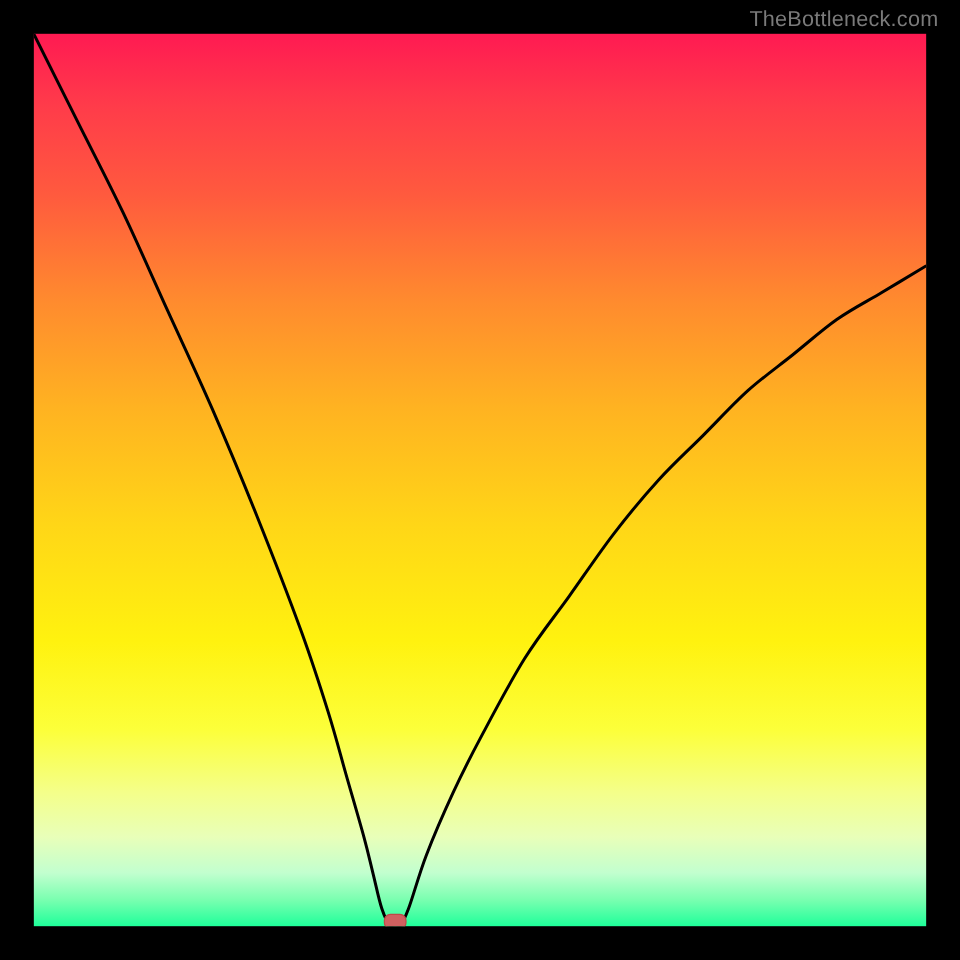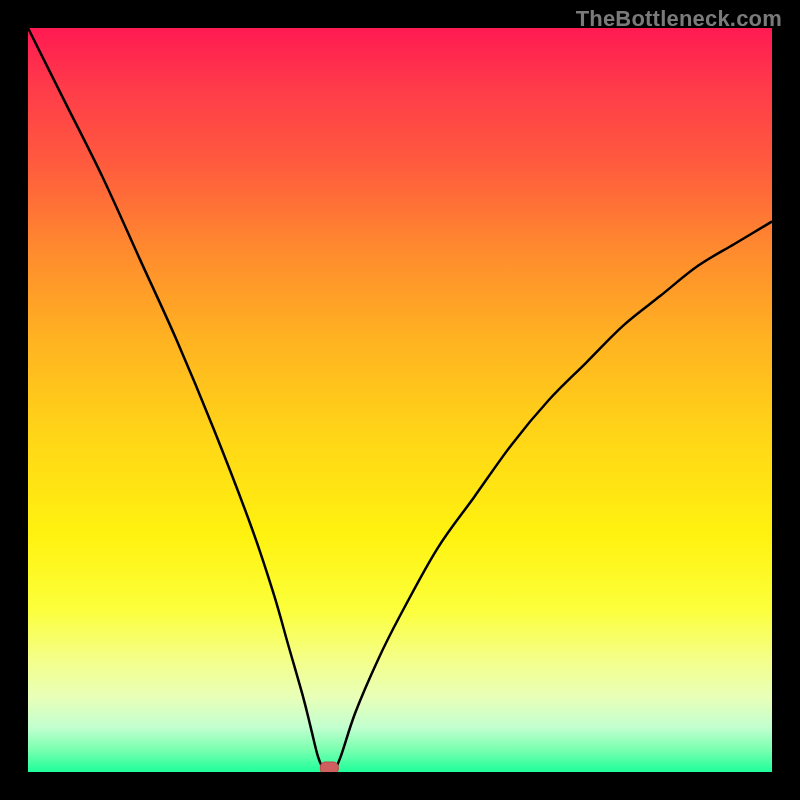--- a/index.html
+++ b/index.html
@@ -46,22 +46,22 @@
   .chart-svg {
     position: absolute;
     inset: 0;
     width: 100%;
     height: 100%;
   }
   .watermark {
     position: absolute;
     top: 6px;
     right: 18px;
-    font-size: 22px;
-    font-weight: 700;
+    font-size: 18px;
+    font-weight: 400;
     color: #7a7a7a;
     letter-spacing: 0.2px;
     user-select: none;
   }
   .curve {
     fill: none;
     stroke: #000;
     stroke-width: 2.5;
   }
   .marker {

